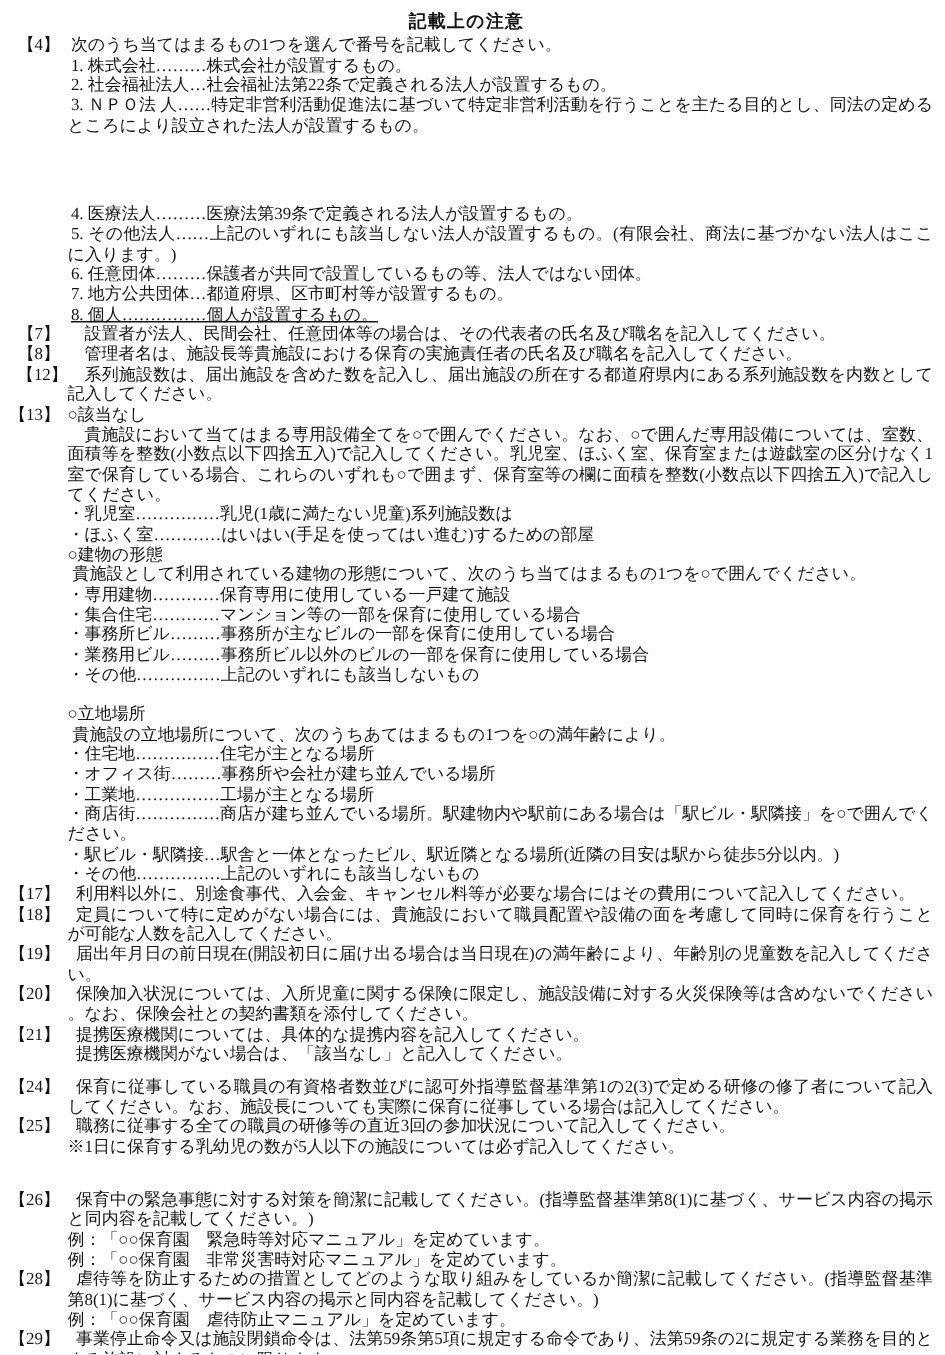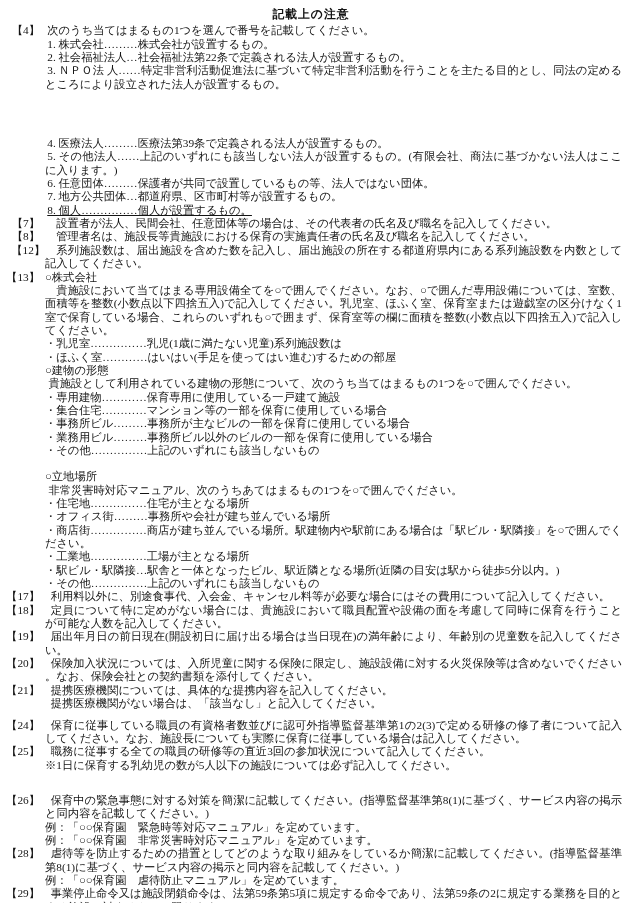--- a/index.html
+++ b/index.html
@@ -67,21 +67,21 @@
   <p class="block" style="text-indent: 0.2em;"><span class="txt">7. 地方公共団体…都道府県、区市町村等が設置するもの。</span></p>
 
   <p class="block" style="text-indent: 0.2em; text-decoration: underline;"><span class="txt">8. 個人……………個人が設置するもの。</span></p>
 
   <p class="block" style="text-indent: 1em;"><span class="tag">【7】</span><span class="txt">設置者が法人、民間会社、任意団体等の場合は、その代表者の氏名及び職名を記入してください。</span></p>
 
   <p class="block" style="text-indent: 1em;"><span class="tag">【8】</span><span class="txt">管理者名は、施設長等貴施設における保育の実施責任者の氏名及び職名を記入してください。</span></p>
 
   <p class="block" style="text-indent: 1em;"><span class="tag">【12】</span><span class="txt">系列施設数は、届出施設を含めた数を記入し、届出施設の所在する都道府県内にある系列施設数を内数として記入してください。</span></p>
 
-  <p class="block"><span class="tag">【13】</span><span class="txt">○株式会社</span></p>
+  <p class="block"><span class="tag">【13】</span><span class="txt">○該当なし</span></p>
 
   <p class="block" style="text-indent: 1em;"><span class="txt">貴施設において当てはまる専用設備全てを○で囲んでください。なお、○で囲んだ専用設備については、室数、面積等を整数(小数点以下四捨五入)で記入してください。乳児室、ほふく室、保育室または遊戯室の区分けなく1室で保育している場合、これらのいずれも○で囲まず、保育室等の欄に面積を整数(小数点以下四捨五入)で記入してください。</span></p>
 
   <p class="block"><span class="txt">・乳児室……………乳児(1歳に満たない児童)系列施設数は</span></p>
 
   <p class="block"><span class="txt">・ほふく室…………はいはい(手足を使ってはい進む)するための部屋</span></p>
 
   <p class="block"><span class="txt">○建物の形態</span></p>
 
   <p class="block" style="text-indent: 0.3em;"><span class="txt">貴施設として利用されている建物の形態について、次のうち当てはまるもの1つを○で囲んでください。</span></p>
@@ -91,29 +91,29 @@
   <p class="block"><span class="txt">・集合住宅…………マンション等の一部を保育に使用している場合</span></p>
 
   <p class="block"><span class="txt">・事務所ビル………事務所が主なビルの一部を保育に使用している場合</span></p>
 
   <p class="block"><span class="txt">・業務用ビル………事務所ビル以外のビルの一部を保育に使用している場合</span></p>
 
   <p class="block"><span class="txt">・その他……………上記のいずれにも該当しないもの</span></p>
 
   <p class="block" style="margin-top: 13px;"><span class="txt">○立地場所</span></p>
 
-  <p class="block" style="text-indent: 0.3em;"><span class="txt">非常災害時対応マニュアル、次のうちあてはまるもの1つを○で囲んでください。</span></p>
+  <p class="block" style="text-indent: 0.3em;"><span class="txt">貴施設の立地場所について、次のうちあてはまるもの1つを○の満年齢により。</span></p>
 
   <p class="block"><span class="txt">・住宅地……………住宅が主となる場所</span></p>
 
   <p class="block"><span class="txt">・オフィス街………事務所や会社が建ち並んでいる場所</span></p>
 
+  <p class="block"><span class="txt">・工業地……………工場が主となる場所</span></p>
+
   <p class="block"><span class="txt">・商店街……………商店が建ち並んでいる場所。駅建物内や駅前にある場合は「駅ビル・駅隣接」を○で囲んでください。</span></p>
-
-  <p class="block"><span class="txt">・工業地……………工場が主となる場所</span></p>
 
   <p class="block"><span class="txt">・駅ビル・駅隣接…駅舎と一体となったビル、駅近隣となる場所(近隣の目安は駅から徒歩5分以内。)</span></p>
 
   <p class="block"><span class="txt">・その他……………上記のいずれにも該当しないもの</span></p>
 
   <p class="block" style="text-indent: 0.5em;"><span class="tag">【17】</span><span class="txt">利用料以外に、別途食事代、入会金、キャンセル料等が必要な場合にはその費用について記入してください。</span></p>
 
   <p class="block" style="text-indent: 0.5em;"><span class="tag">【18】</span><span class="txt">定員について特に定めがない場合には、貴施設において職員配置や設備の面を考慮して同時に保育を行うことが可能な人数を記入してください。</span></p>
 
   <p class="block" style="text-indent: 0.5em;"><span class="tag">【19】</span><span class="txt">届出年月日の前日現在(開設初日に届け出る場合は当日現在)の満年齢により、年齢別の児童数を記入してください。</span></p>

